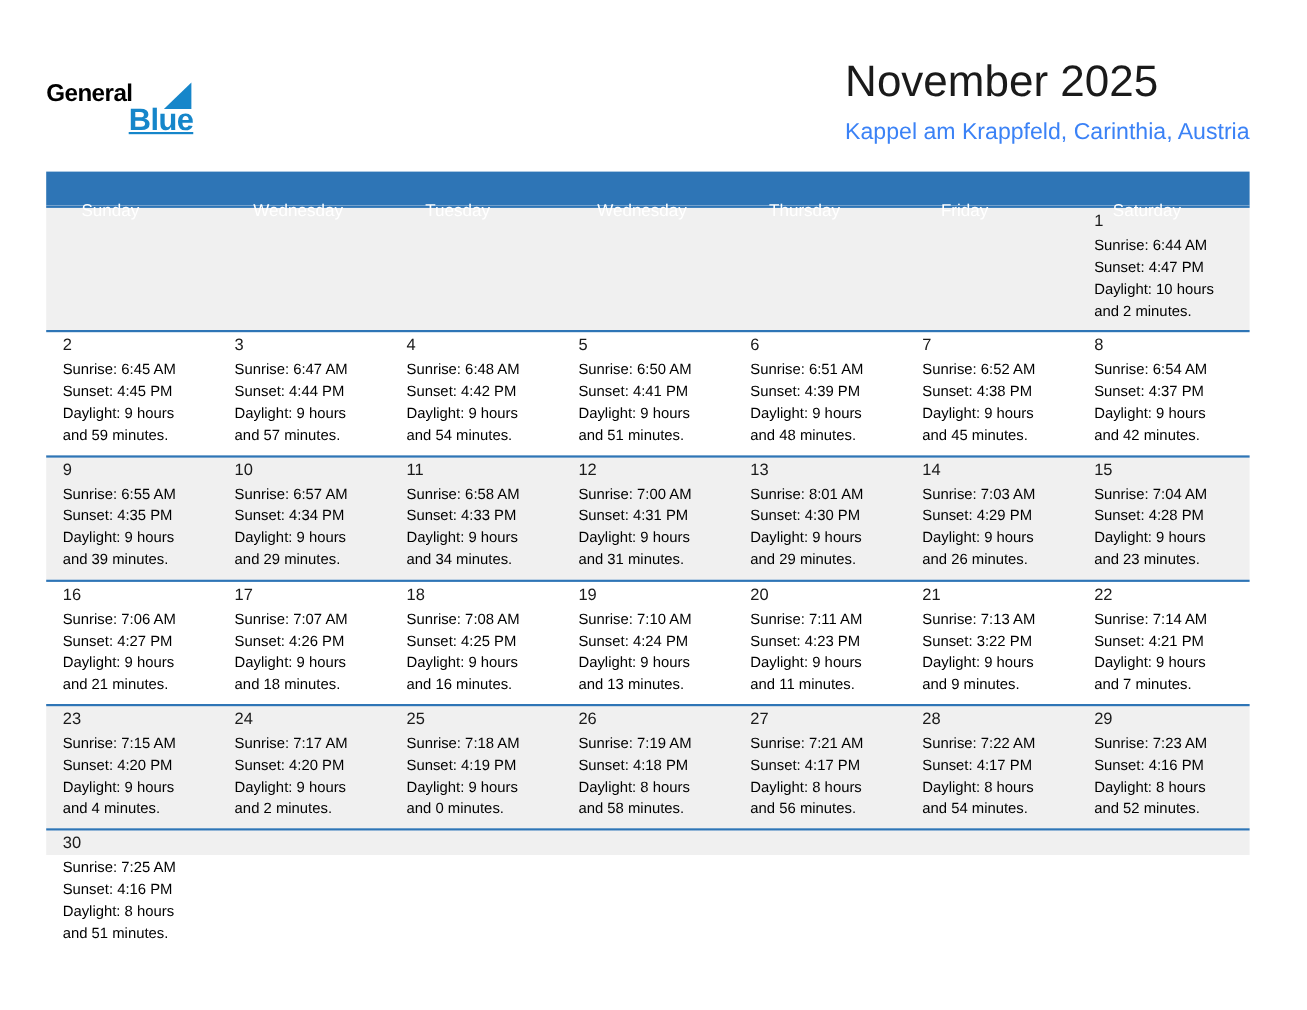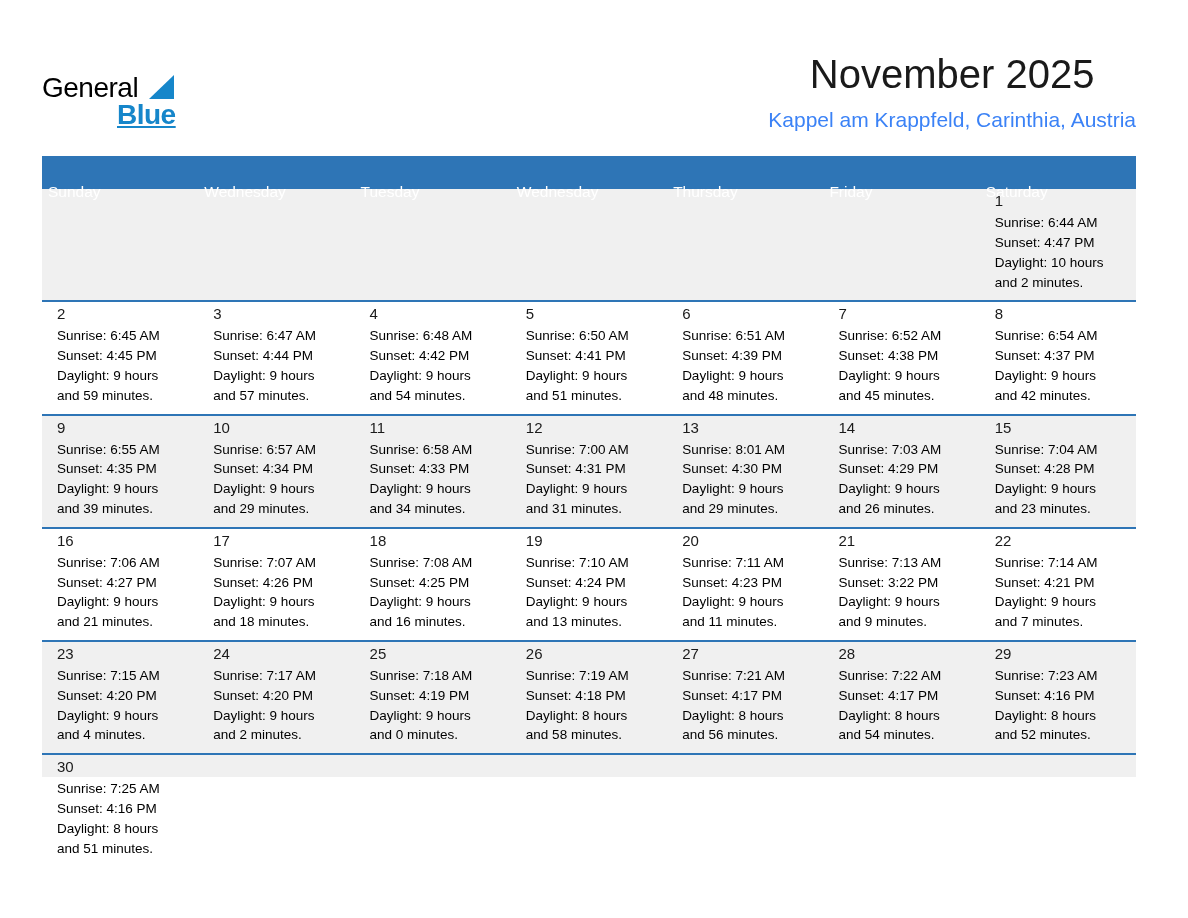--- a/index.html
+++ b/index.html
@@ -11,29 +11,29 @@
   }
   *{box-sizing:border-box;}
   html,body{margin:0;padding:0;}
   body{
     width:1188px;height:918px;background:#ffffff;
     font-family:"Liberation Sans", sans-serif;color:#000;
   }
   .page{padding:0 52px 0 42px;}
   .top{display:flex;justify-content:space-between;align-items:flex-start;padding-top:52px;}
   .logo{position:relative;margin-top:22px;width:220px;line-height:1;}
-  .logo-general{font-size:28px;font-weight:400;color:#000;letter-spacing:-0.5px;}
+  .logo-general{font-size:22px;font-weight:700;color:#000;letter-spacing:-0.5px;}
   .logo-triangle{position:absolute;left:106px;top:0;color:var(--logo-blue);}
   .logo-blue{font-size:28px;font-weight:700;color:var(--logo-blue);margin:-1px 0 0 75px;letter-spacing:-0.5px;text-decoration:underline;}
-  .titles{text-align:center;}
+  .titles{text-align:left;}
   .page-title{margin:0;font-size:40px;font-weight:400;color:#1a1a1a;line-height:1.1;}
   .page-subtitle{margin:11px 0 0;font-size:21px;font-weight:400;color:#3b82f6;line-height:1.2;}
   .calendar{margin-top:24px;}
   .weekday-row{display:flex;background:var(--header-bg);height:31px;align-items:center;}
-  .weekday{flex:1;color:var(--header-text);font-size:15.5px;padding-left:6px;margin-top:40px;}
+  .weekday{flex:1;color:var(--header-text);font-size:15.5px;padding-left:32px;margin-top:40px;}
   .week{display:flex;min-height:108px;background:#fff;border-top:2px solid var(--divider);}
   .week.alt{background:var(--row-alt-bg);}
   .week.last-week{background:linear-gradient(to bottom, var(--row-alt-bg) 0px, var(--row-alt-bg) 22px, #ffffff 22px);}
   .cell{flex:1;padding:2px 8px 8px 15px;}
   .day-num{font-size:15px;line-height:20px;color:#1a1a1a;margin-bottom:2px;}
   .cell-line{font-size:13.5px;line-height:19.8px;color:#000;}
 </style>
 </head>
 <body>
 

